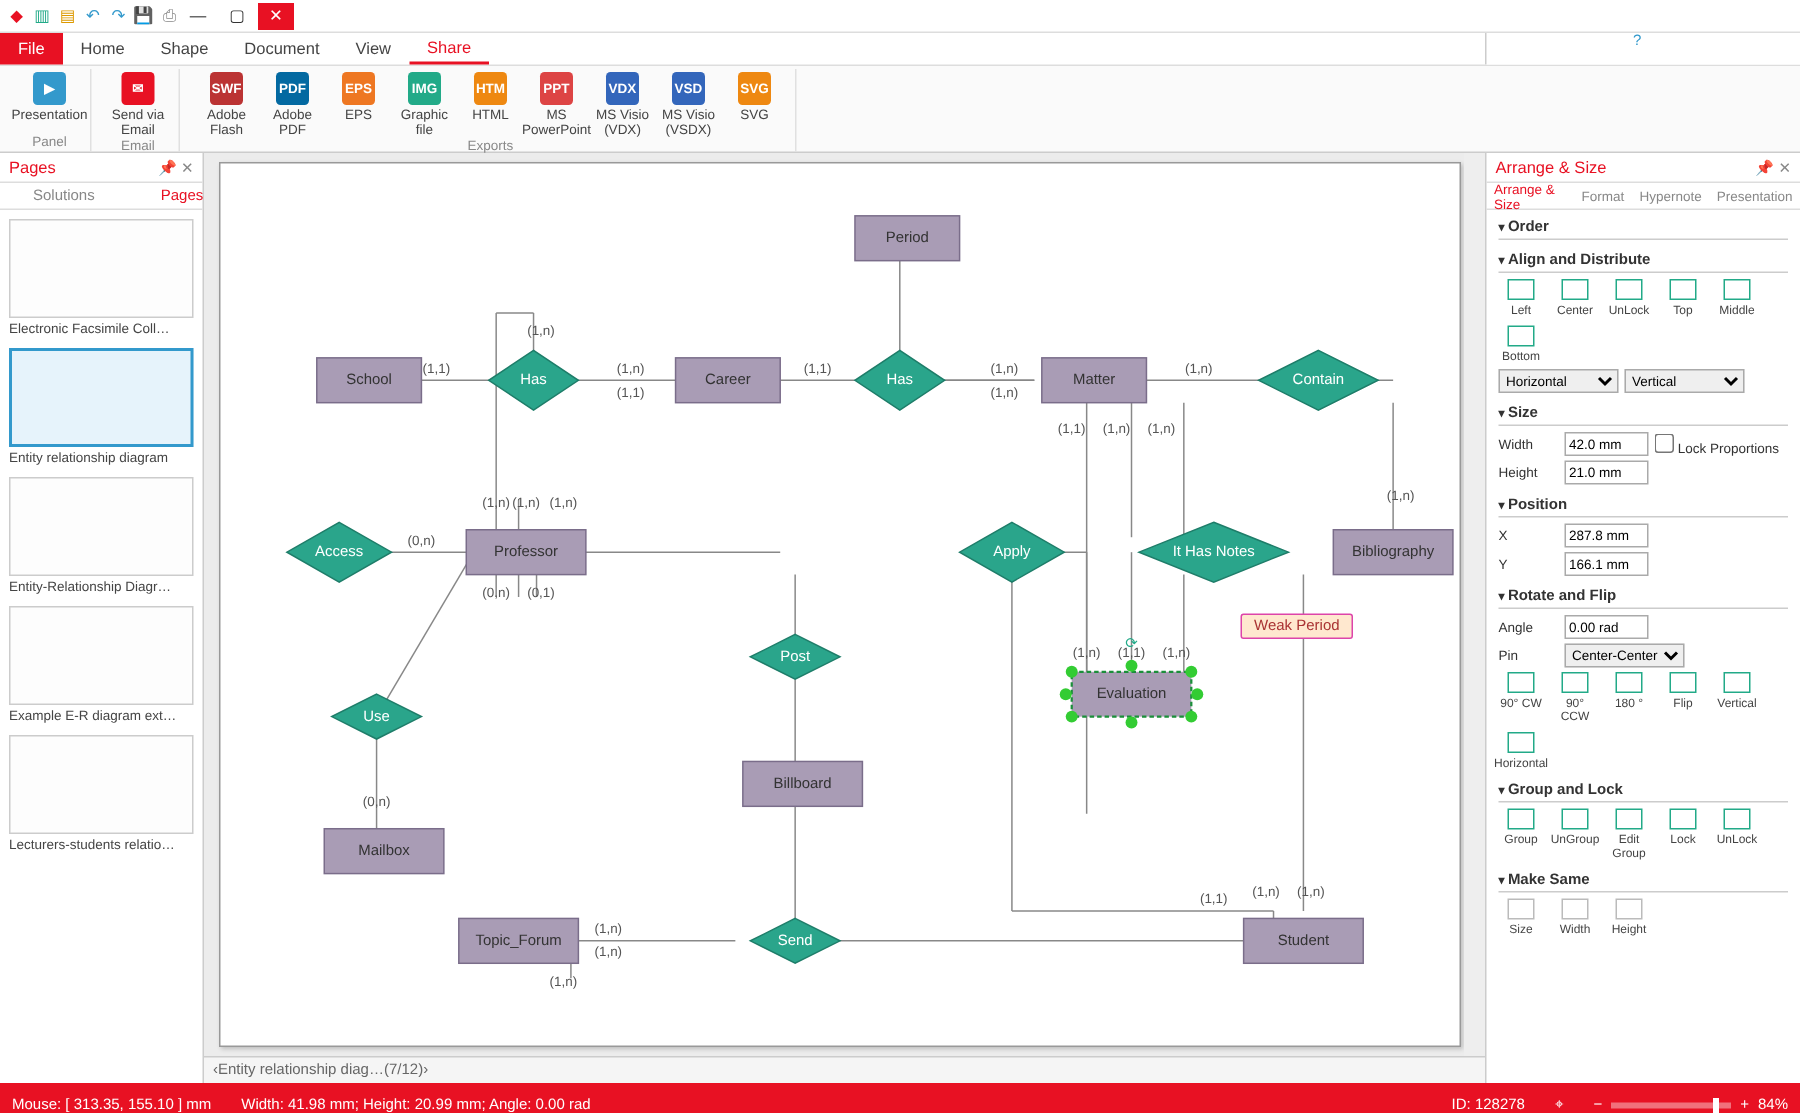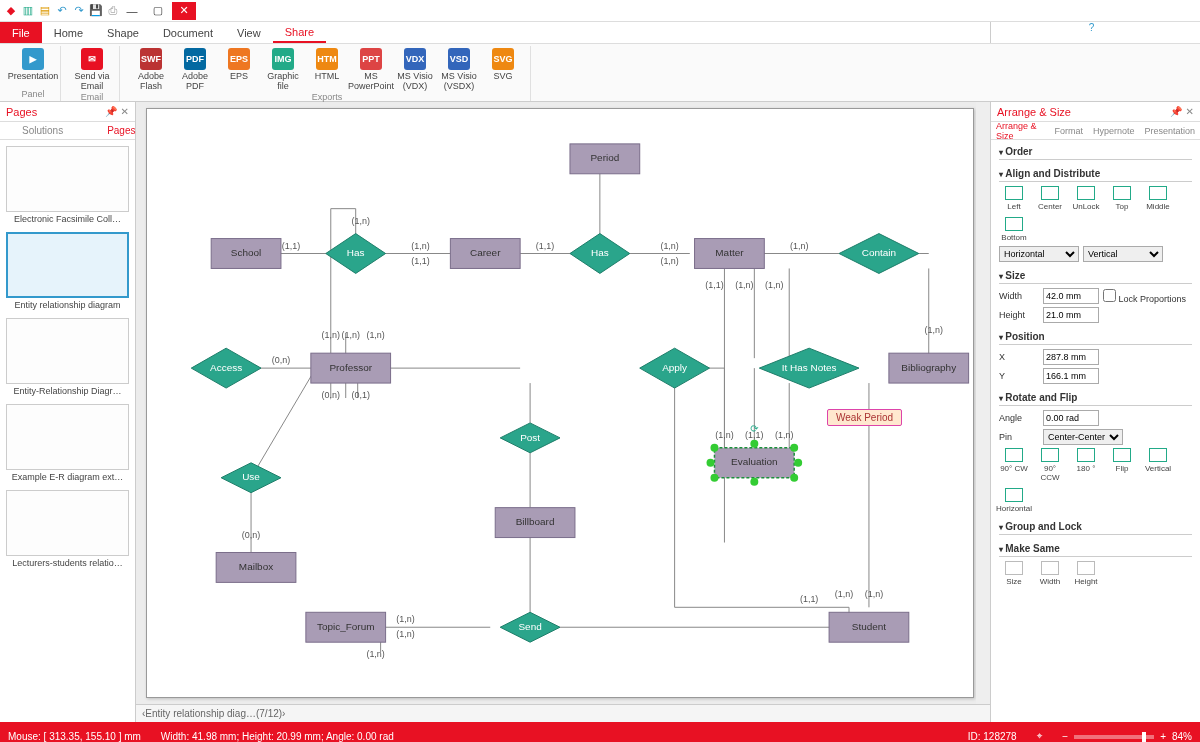--- a/index.html
+++ b/index.html
@@ -37,21 +37,21 @@
 .left { width: 136px; border-right: 1px solid #ccc; display: flex; flex-direction: column; background: #fff; }
 .left .hdr { height: 20px; display: flex; align-items: center; padding: 0 6px; font-size: 11px; color: #e81123; border-bottom: 1px solid #ddd; }
 .left .hdr .pin { margin-left: auto; color: #888; font-size: 10px; }
 .left .subtabs { height: 18px; display: flex; border-bottom: 1px solid #ddd; font-size: 10px; }
 .left .subtabs span { padding: 0 22px; display: flex; align-items: center; color: #888; }
 .left .subtabs .act { color: #e81123; }
 .left .thumbs { flex: 1; overflow: hidden; padding: 6px; }
 .thumb { margin-bottom: 8px; cursor: pointer; }
 .thumb .tprev { width: 100%; height: 66px; border: 1px solid #ccc; background: #fdfdfd; position: relative; overflow: hidden; }
 .thumb.sel .tprev { border: 2px solid #39c; background: #e6f3fb; }
-.thumb .tlbl { font-size: 9px; text-align: center; margin-top: 2px; color: #444; white-space: nowrap; overflow: hidden; text-overflow: ellipsis; }
+.thumb .tlbl { font-size: 9px; text-align: left; margin-top: 2px; color: #444; white-space: nowrap; overflow: hidden; text-overflow: ellipsis; }
 
 
 .center { flex: 1; display: flex; flex-direction: column; min-width: 0; }
 .canvas-wrap { flex: 1; position: relative; background: #ececec; overflow: hidden; }
 .canvas { position: absolute; left: 10px; top: 6px; right: 16px; bottom: 6px; background: #fff; border: 1px solid #999; box-shadow: 1px 1px 3px rgba(0,0,0,.2); }
 .canvas svg { width: 100%; height: 100%; }
 .vscroll { position: absolute; right: 0; top: 0; bottom: 0; width: 14px; background: #eee; }
 .tabbar { height: 18px; display: flex; align-items: center; padding: 0 6px; font-size: 10px; color: #666; border-top: 1px solid #ccc; background: #f5f5f5; }
 
 
@@ -509,20 +509,42 @@
               <div class="il">Vertical</div>
             </div>
           <div class="ibtn">
               <div class="ic"></div>
               <div class="il">Horizontal</div>
             </div>
         </div>
       </div>
       <div class="section">
         <div class="stitle">Group and Lock</div>
+        <div class="btnrow">
+          <div class="ibtn">
+              <div class="ic"></div>
+              <div class="il">Group</div>
+            </div>
+          <div class="ibtn">
+              <div class="ic"></div>
+              <div class="il">UnGroup</div>
+            </div>
+          <div class="ibtn">
+              <div class="ic"></div>
+              <div class="il">Edit Group</div>
+            </div>
+          <div class="ibtn">
+              <div class="ic"></div>
+              <div class="il">Lock</div>
+            </div>
+          <div class="ibtn">
+              <div class="ic"></div>
+              <div class="il">UnLock</div>
+            </div>
+        </div>
       </div>
       <div class="section">
         <div class="stitle">Make Same</div>
         <div class="btnrow">
           <div class="ibtn">
               <div class="ic" style="border-color:#bbb"></div>
               <div class="il">Size</div>
             </div>
           <div class="ibtn">
               <div class="ic" style="border-color:#bbb"></div>

